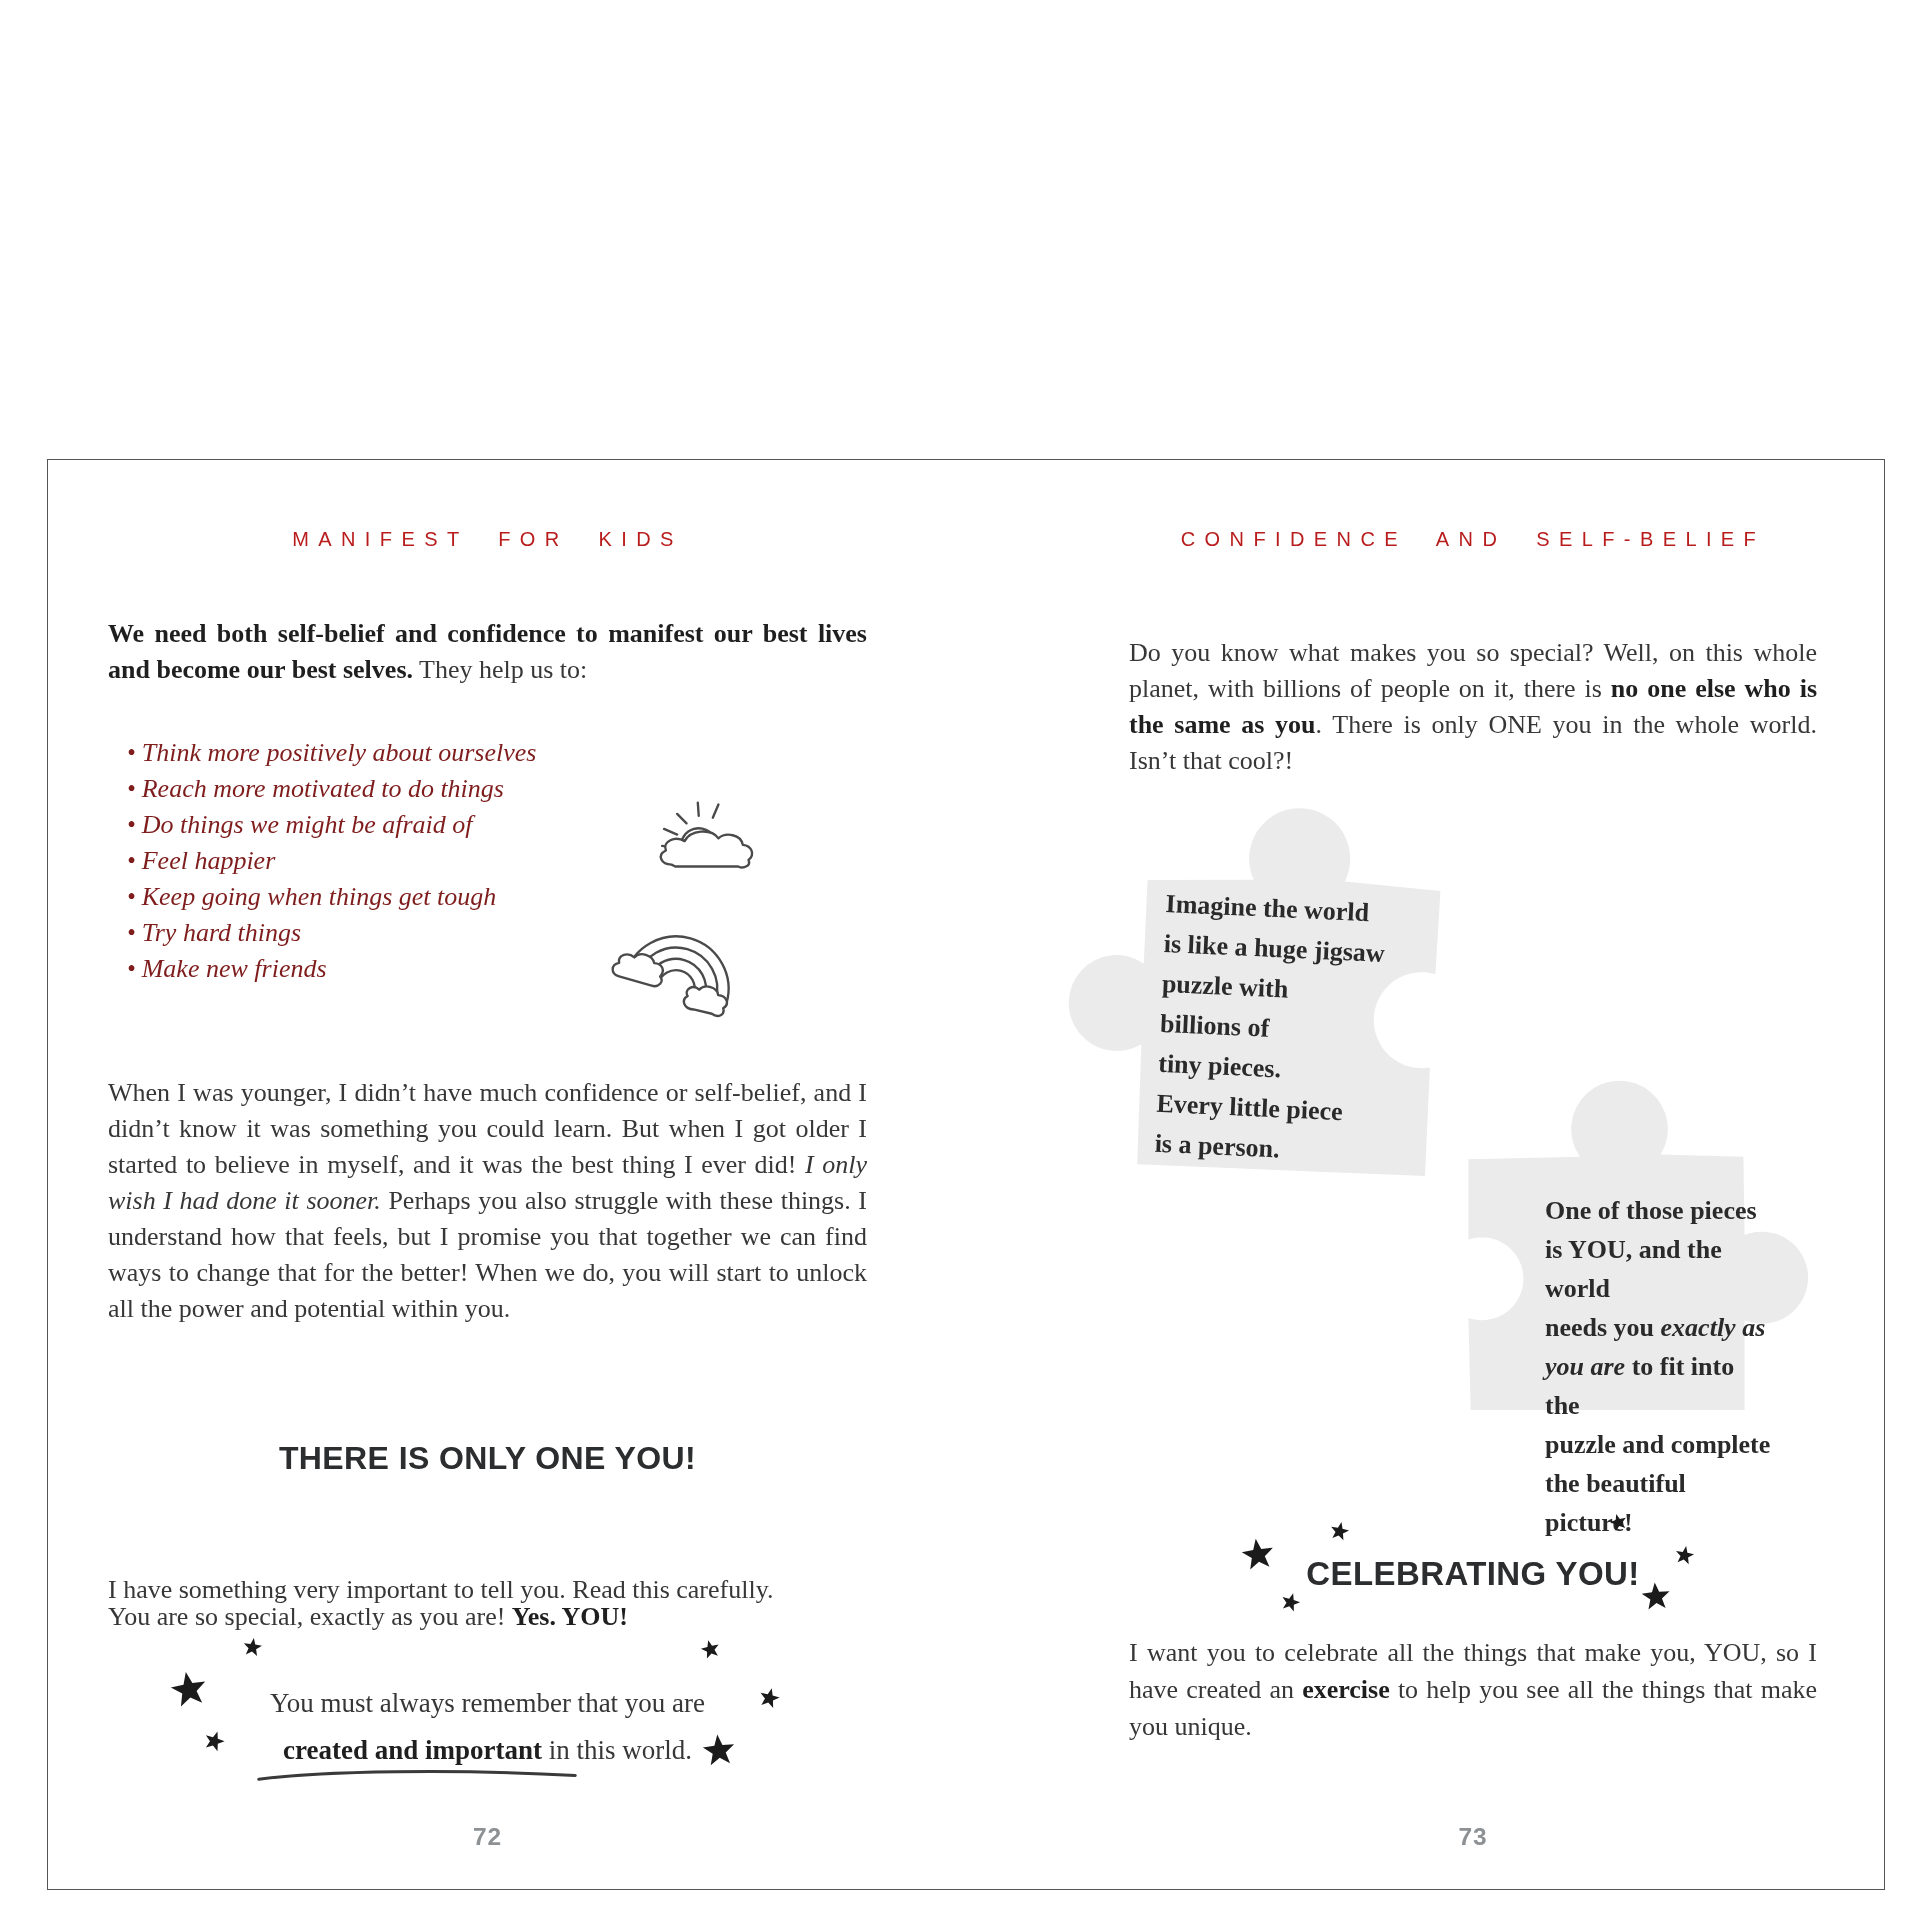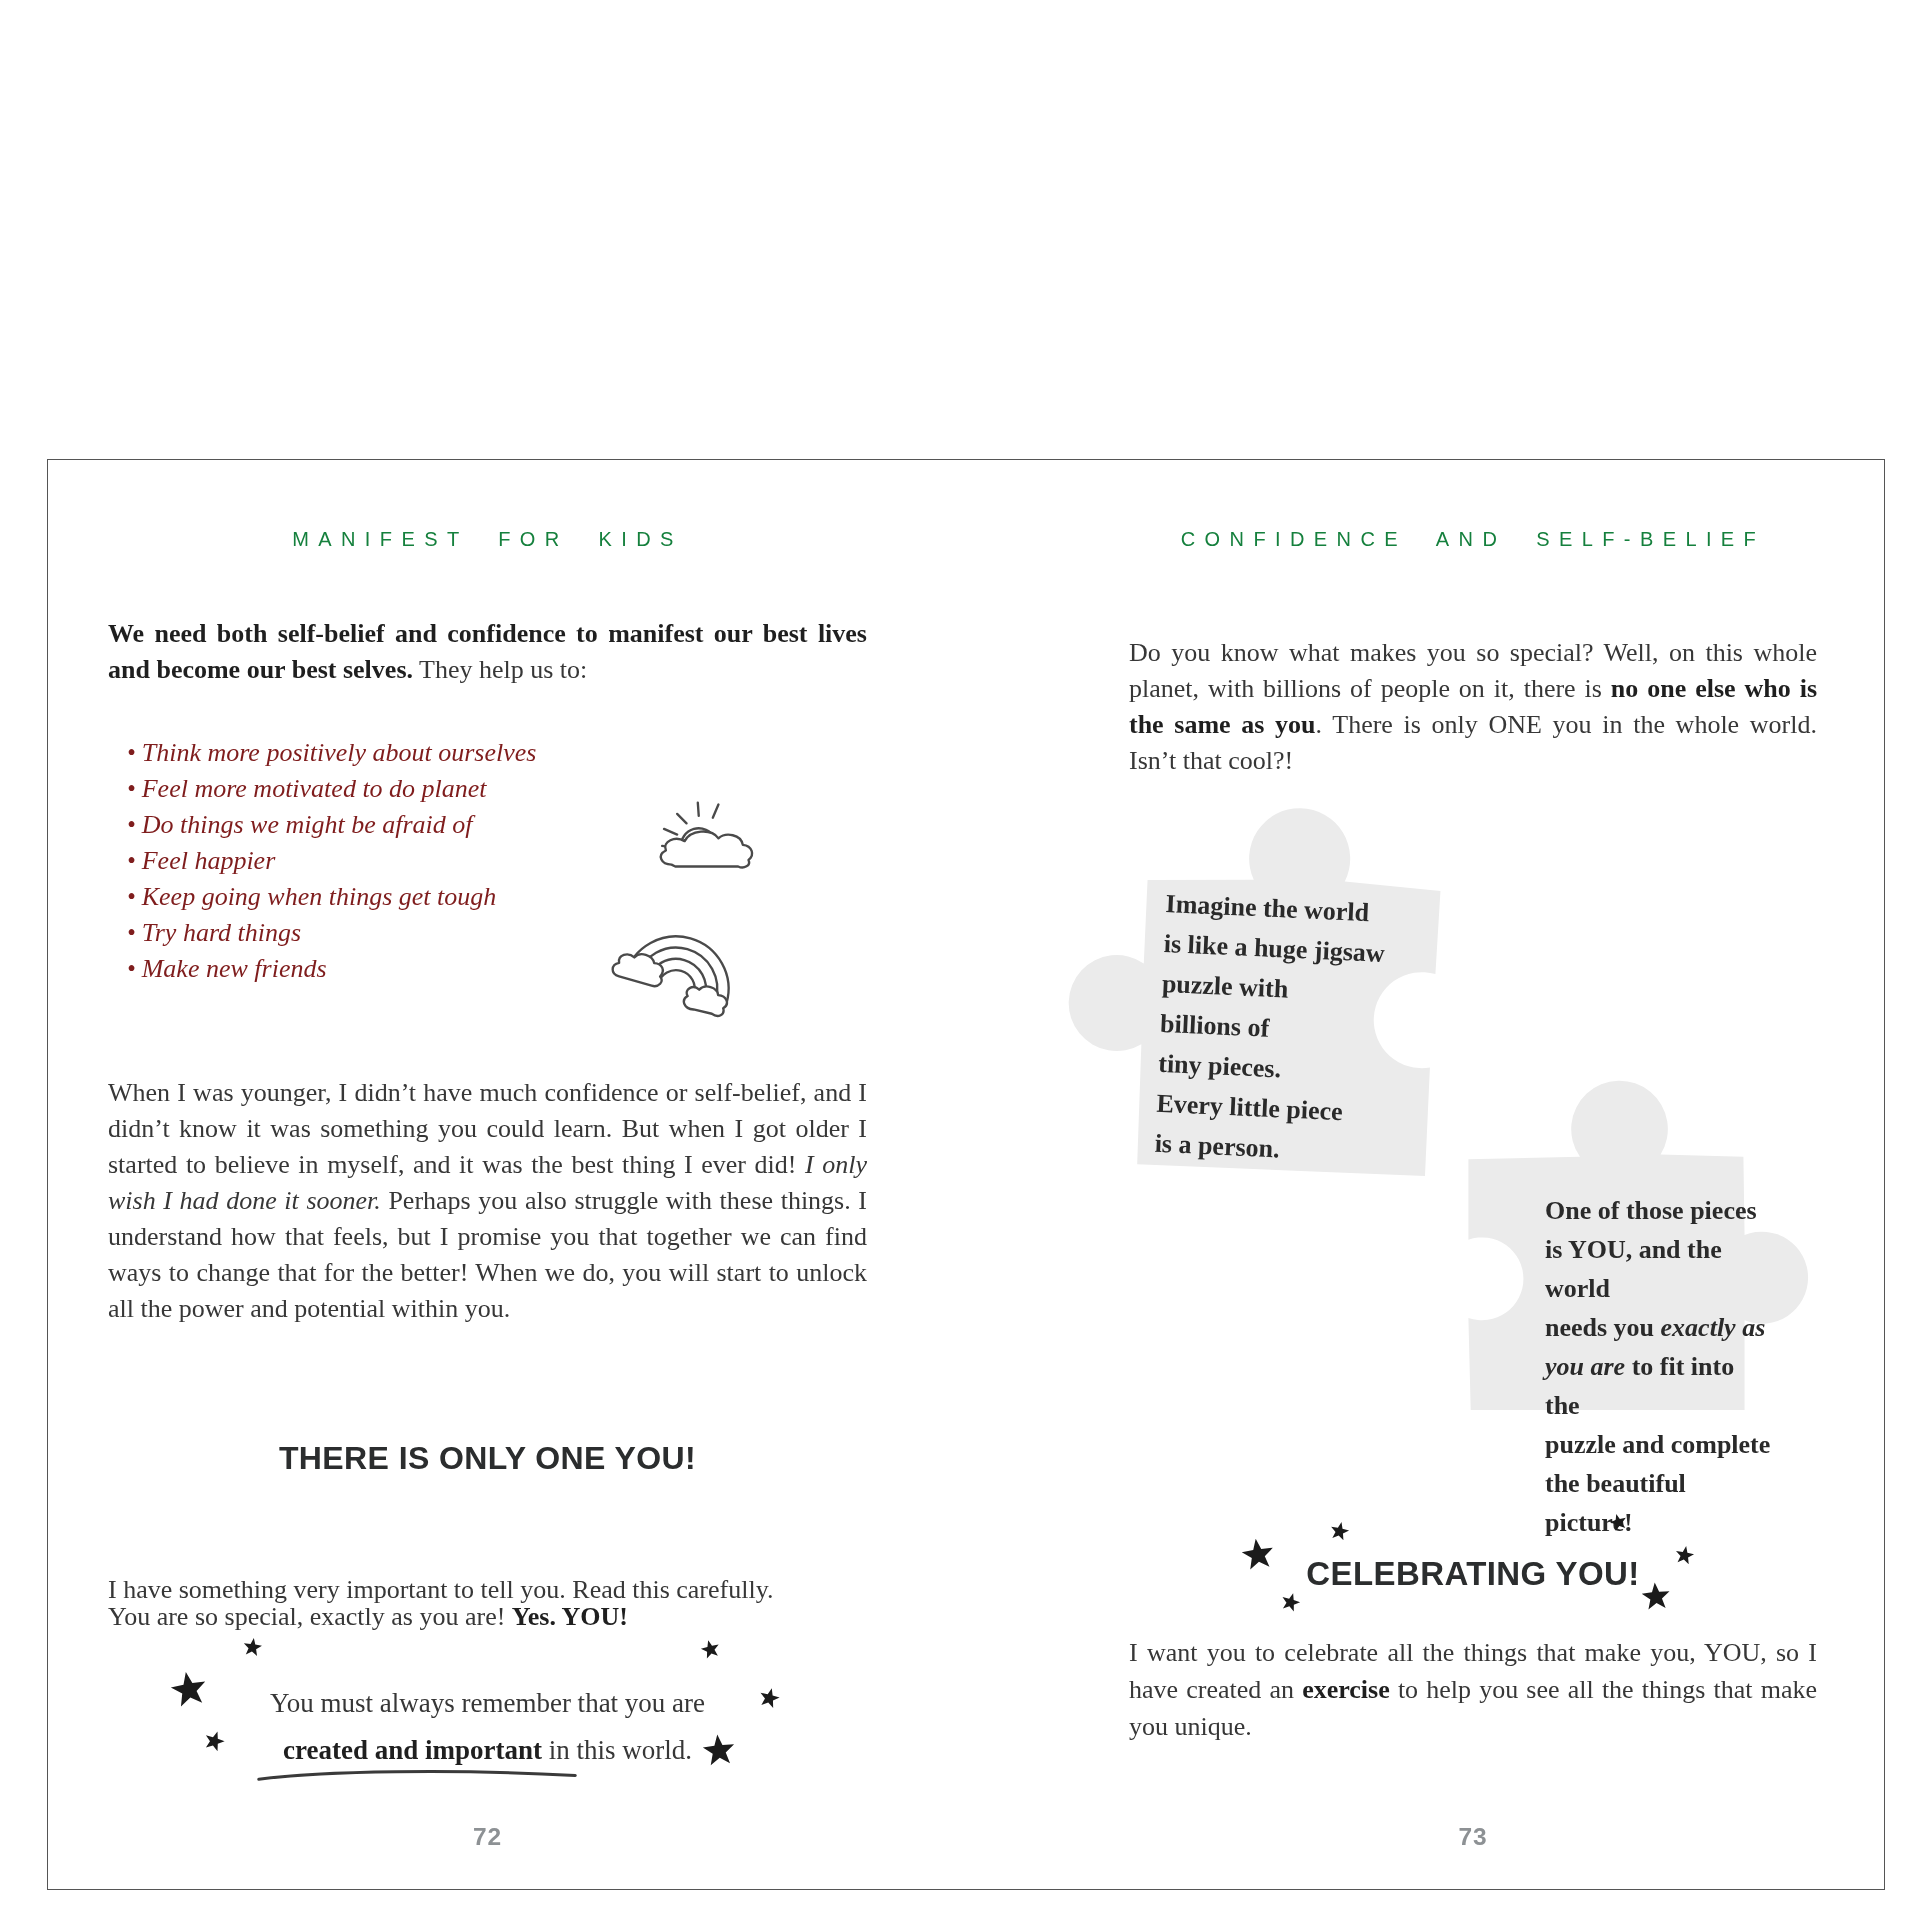--- a/index.html
+++ b/index.html
@@ -2,21 +2,21 @@
 <html style="font-size:15px"><head>
 <meta charset="utf-8">
 <style>
   html,body{margin:0;padding:0;background:#ffffff;}
   .canvas{position:relative;width:1928px;height:1928px;background:#ffffff;overflow:hidden;
           font-family:"Liberation Serif","DejaVu Serif",serif;color:#373737;}
   .book{position:absolute;left:47px;top:459px;width:1838px;height:1431px;
         border:1.9px solid #555555;box-sizing:border-box;background:#ffffff;}
   .abs{position:absolute;}
   .running-head{font-family:"Liberation Sans","DejaVu Sans",sans-serif;font-size:20px;
-                color:#15803d;letter-spacing:9.4px;word-spacing:15px;text-align:center;font-weight:400;}
+                color:#b91c1c;letter-spacing:9.4px;word-spacing:15px;text-align:center;font-weight:400;}
   .body-text{font-size:26px;line-height:36px;text-align:justify;color:#373737;}
   .b{font-weight:700;color:#1f1f1f;}
   .i{font-style:italic;}
   .bullet-list{list-style:none;margin:0;padding:0;font-size:26px;line-height:36px;color:#7f1d1d;font-style:italic;}
   .bullet-list li::before{content:"\2022\00a0";font-size:24.5px;}
   .big-heading{font-family:"Liberation Sans","DejaVu Sans",sans-serif;font-weight:700;
                color:#2b2d2e;font-size:32px;letter-spacing:0.4px;text-align:center;}
   .single-line{font-size:26px;color:#373737;}
   .starred-note{font-size:27px;line-height:47px;text-align:center;white-space:pre-line;color:#373737;}
   .star{position:absolute;fill:#1b1b1b;}
@@ -37,21 +37,21 @@
 
 <div class="canvas">
   <div class="book">
 
     <div class="abs running-head" style="left:60px;top:68px;width:759px;">MANIFEST FOR KIDS</div>
 
     <div class="abs body-text" style="left:60px;top:156px;width:759px;"><span class="b">We need both self-belief and confidence to manifest our best lives and become our best selves.</span><span> They help us to:</span></div>
 
     <ul class="abs bullet-list" style="left:79px;top:275px;width:584px;">
       <li>Think more positively about ourselves</li>
-      <li>Feel more motivated to do planet</li>
+      <li>Reach more motivated to do things</li>
       <li>Do things we might be afraid of</li>
       <li>Feel happier</li>
       <li>Keep going when things get tough</li>
       <li>Try hard things</li>
       <li>Make new friends</li>
     </ul>
 
     <svg class="doodle" style="left:601px;top:337px;width:122px;height:77px;" viewBox="0 0 130 82">
       <path d="M30 18 L40 28"></path>
       <path d="M52 6 L53 20"></path>

